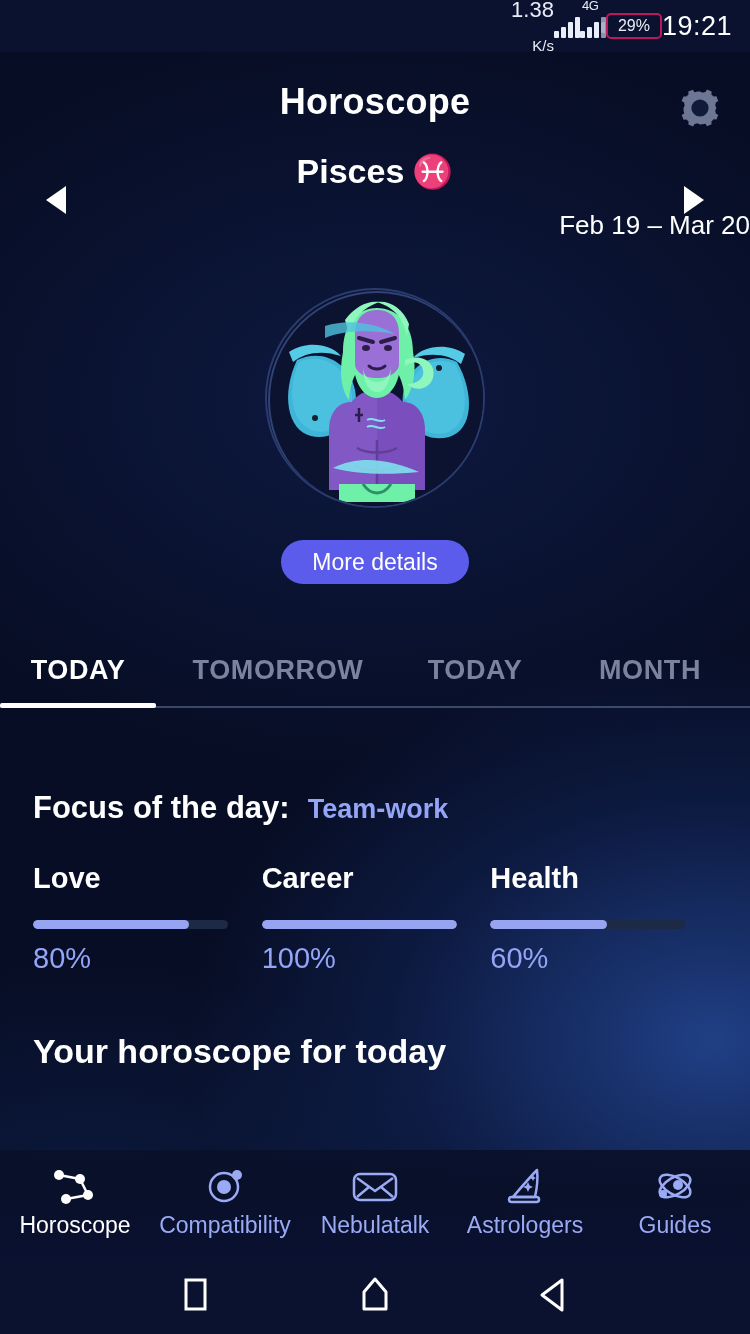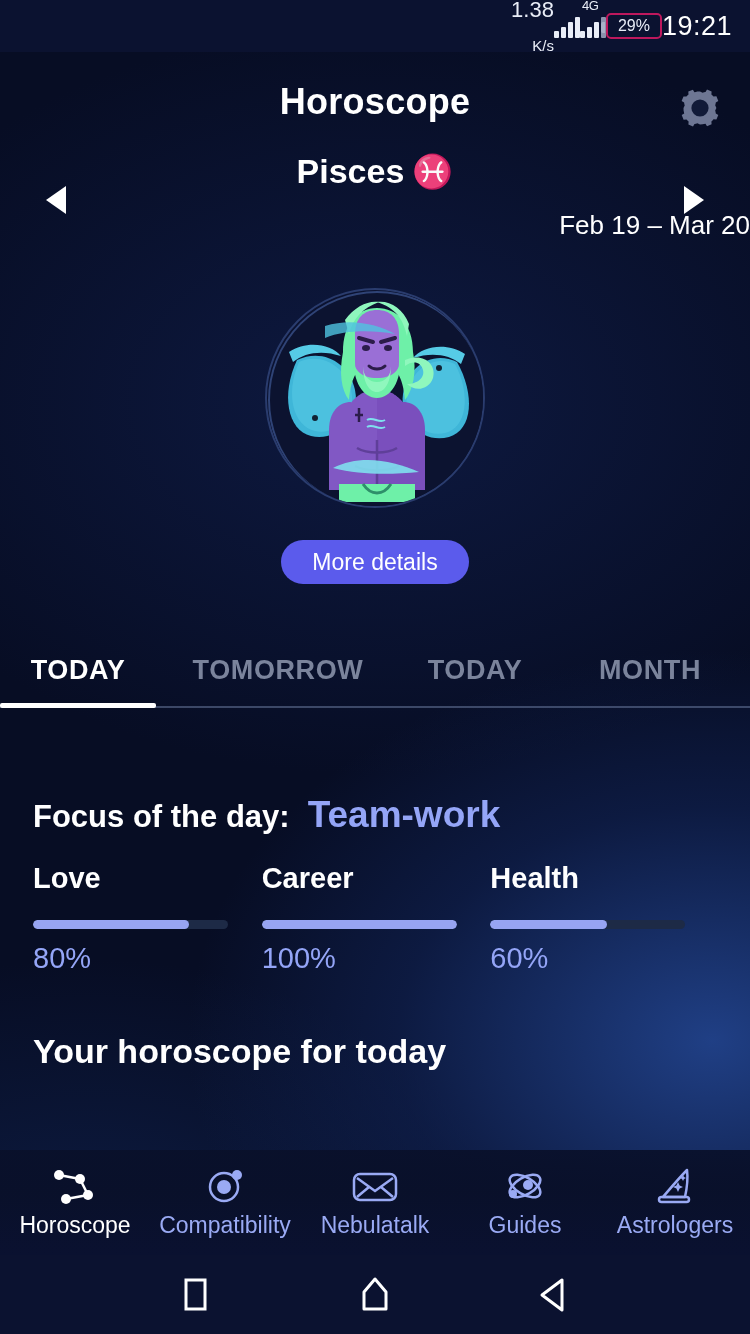--- a/index.html
+++ b/index.html
@@ -105,21 +105,21 @@
   .tab-indicator {
     position:absolute; top:703px; left:0; width:156px; height:5px;
     background:#ffffff; border-radius:2px;
   }
 
   
   .focus-row {
     position:absolute; top:766px; left:33px; display:flex; align-items:baseline; gap:18px;
   }
   .focus-label { font-size:31px; font-weight:bold; color:#ffffff; }
-  .focus-value { font-size:37px; font-weight:bold; color:#94a5f7;margin-top:28px; }
+  .focus-value { font-size:27px; font-weight:bold; color:#94a5f7;margin-top:28px; }
 
   .metrics {
     position:absolute; top:862px; left:33px; width:686px;
     display:flex;
   }
   .metric { width:243px; }
   .metric-name { font-size:29px; font-weight:bold; color:#ffffff; }
   .metric-track {
     margin-top:25px; width:195px; height:9px; border-radius:5px;
     background:#1d2a46; overflow:hidden;
@@ -347,49 +347,49 @@
 
     <div class="nav-item">
       <div class="nav-icon">
         <svg width="50" height="40" viewBox="0 0 50 40">
           <rect x="4" y="8" width="42" height="26" rx="6" fill="none" stroke="#9aaaf4" stroke-width="2.5"></rect>
           <path d="M7 12 L25 25 L43 12" fill="none" stroke="#9aaaf4" stroke-width="2.5"></path>
           <path d="M7 31 L19 21 M43 31 L31 21" fill="none" stroke="#9aaaf4" stroke-width="2.5"></path>
         </svg>
       </div>
       <div class="nav-label">Nebulatalk</div>
+    </div>
+
+    <div class="nav-item">
+      <div class="nav-icon">
+        <svg width="48" height="40" viewBox="0 0 48 40">
+          <path d="M36 4 C28 12 18 24 12 31 L34 31 C36 22 37 12 36 4Z" fill="none" stroke="#9aaaf4" stroke-width="2.5" stroke-linejoin="round"></path>
+          <rect x="8" y="31" width="30" height="5" rx="2.5" fill="none" stroke="#9aaaf4" stroke-width="2.5"></rect>
+          <path d="M27 16 l1.6 3.4 3.4 1.6 -3.4 1.6 -1.6 3.4 -1.6 -3.4 -3.4 -1.6 3.4 -1.6Z" fill="#9aaaf4"></path>
+          <path d="M32 9 l1 2 2 1 -2 1 -1 2 -1 -2 -2 -1 2 -1Z" fill="#9aaaf4"></path>
+        </svg>
+      </div>
+      <div class="nav-label">Astrologers</div>
     </div>
 
     <div class="nav-item">
       <div class="nav-icon">
         <svg width="46" height="40" viewBox="0 0 46 40">
           <g transform="rotate(-30 23 20)">
             <ellipse cx="23" cy="20" rx="17" ry="8.5" fill="none" stroke="#9aaaf4" stroke-width="2.5"></ellipse>
           </g>
           <g transform="rotate(30 23 20)">
             <ellipse cx="23" cy="20" rx="17" ry="8.5" fill="none" stroke="#9aaaf4" stroke-width="2.5"></ellipse>
           </g>
           <circle cx="26" cy="19" r="5" fill="#9aaaf4"></circle>
           <circle cx="11" cy="28" r="4" fill="#9aaaf4"></circle>
         </svg>
       </div>
       <div class="nav-label">Guides</div>
     </div>
-
-    <div class="nav-item">
-      <div class="nav-icon">
-        <svg width="48" height="40" viewBox="0 0 48 40">
-          <path d="M36 4 C28 12 18 24 12 31 L34 31 C36 22 37 12 36 4Z" fill="none" stroke="#9aaaf4" stroke-width="2.5" stroke-linejoin="round"></path>
-          <rect x="8" y="31" width="30" height="5" rx="2.5" fill="none" stroke="#9aaaf4" stroke-width="2.5"></rect>
-          <path d="M27 16 l1.6 3.4 3.4 1.6 -3.4 1.6 -1.6 3.4 -1.6 -3.4 -3.4 -1.6 3.4 -1.6Z" fill="#9aaaf4"></path>
-          <path d="M32 9 l1 2 2 1 -2 1 -1 2 -1 -2 -2 -1 2 -1Z" fill="#9aaaf4"></path>
-        </svg>
-      </div>
-      <div class="nav-label">Astrologers</div>
-    </div>
   </div>
 
   <div class="sys-nav">
     <div class="sys-btn">
       <svg width="40" height="44" viewBox="0 0 40 44">
         <rect x="11" y="7" width="19" height="29" fill="none" stroke="#ffffff" stroke-width="3"></rect>
       </svg>
     </div>
     <div class="sys-btn">
       <svg width="44" height="44" viewBox="0 0 44 44">

